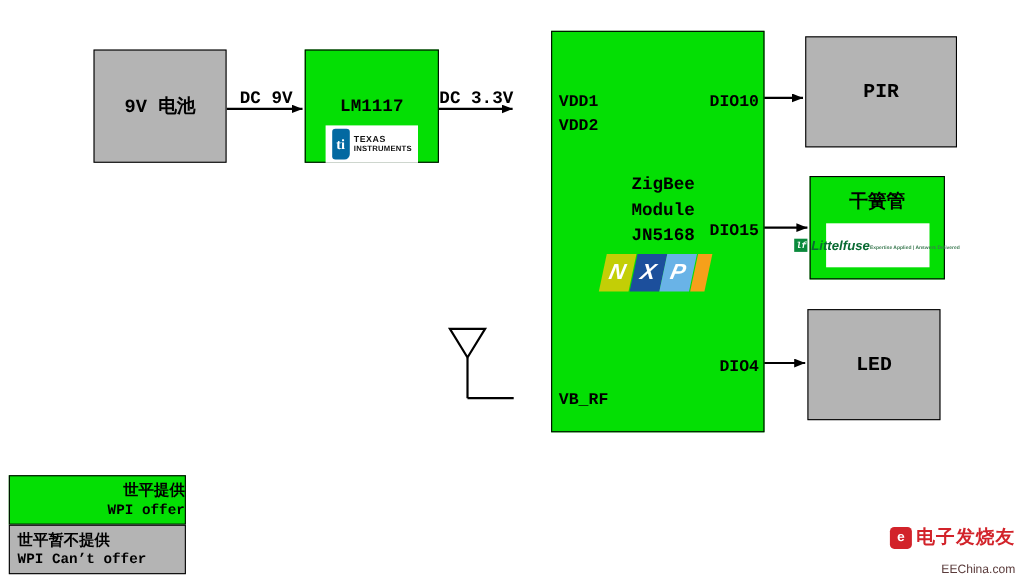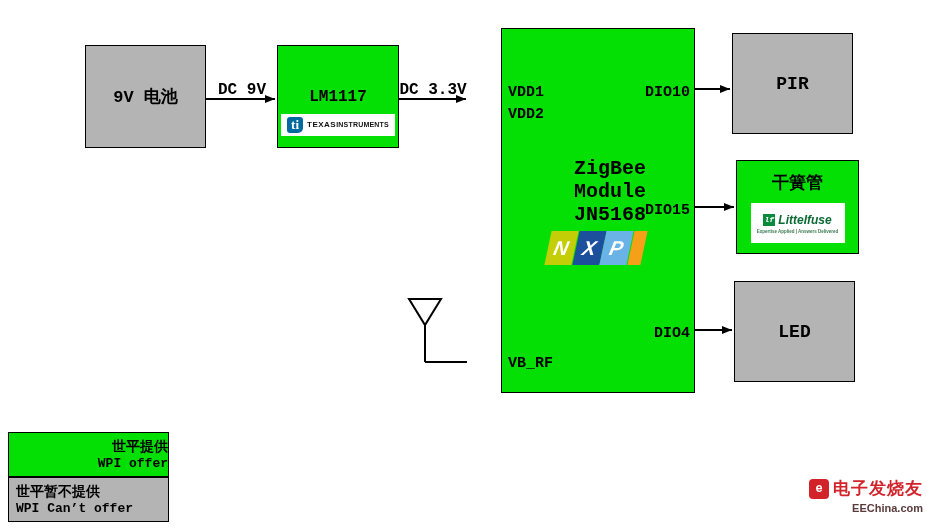--- a/index.html
+++ b/index.html
@@ -16,42 +16,42 @@
   .green{background:#04df04;}
   .gray{background:#b4b4b4;}
   .blk-label{font-weight:bold;}
   .pin{position:absolute;font-size:15px;font-weight:bold;white-space:nowrap;}
   .arrow-label{position:absolute;font-size:16px;font-weight:bold;text-align:center;white-space:nowrap;}
   
   .battery{left:85px;top:45px;width:121px;height:103px;font-size:17px;}
   
   .regulator{left:277px;top:45px;width:122px;height:103px;justify-content:flex-start;padding-top:42px;font-size:16px;}
   .ti-logo{margin-top:8px;background:#fff;display:flex;align-items:center;gap:4px;padding:3px 6px;border:0;}
-  .ti-mark{width:16px;height:16px;background:#0369a1;color:#fff;font-size:13px;font-weight:bold;
+  .ti-mark{width:16px;height:28px;background:#0369a1;color:#fff;font-size:13px;font-weight:bold;
     display:flex;align-items:center;justify-content:center;border-radius:3px 3px 5px 3px;
     font-family:"Liberation Serif","DejaVu Serif",serif;}
-  .ti-text{display:flex;flex-direction:row;line-height:1.05;color:#111;
+  .ti-text{display:flex;flex-direction:column;line-height:1.05;color:#111;
     font-family:"Liberation Sans","DejaVu Sans",sans-serif;}
   .ti-text .l1{font-size:8px;font-weight:bold;letter-spacing:.5px;}
   .ti-text .l2{font-size:7px;font-weight:bold;letter-spacing:.2px;}
   
   .zigbee{left:468px;top:28px;width:194px;height:365px;margin-left:33px;}
-  .zb-title{position:absolute;left:72px;top:128px;font-size:20px;font-weight:bold;line-height:23px;}
+  .zb-title{position:absolute;left:72px;top:128px;font-size:16px;font-weight:bold;line-height:23px;}
   .nxp-logo{position:absolute;left:46px;top:202px;width:96px;height:34px;display:flex;}
   .nxp-seg{flex:1;display:flex;align-items:center;justify-content:center;color:#fff;
     font-style:italic;font-weight:bold;font-size:20px;transform:skewX(-12deg);margin-right:1px;
     font-family:"Liberation Sans","DejaVu Sans",sans-serif;}
   .nxp-n{background:#c3ce06;}
   .nxp-x{background:#1c4f9c;}
   .nxp-p{background:#69b3e7;}
   .nxp-cap{width:13px;background:#f6a01a;transform:skewX(-12deg);}
   
-  .pir{left:732px;top:33px;width:121px;height:101px;font-size:18px;}
+  .pir{left:732px;top:33px;width:138px;height:101px;font-size:18px;}
   .reed{left:736px;top:160px;width:123px;height:94px;justify-content:flex-start;padding-top:10px;font-size:17px;}
-  .lf-logo{margin-top:9px;background:#fff;width:94px;height:40px;display:flex;flex-direction:column;
+  .lf-logo{margin-top:9px;background:#fff;width:94px;height:40px;display:flex;flex-direction:row;
     align-items:center;justify-content:center;}
   .lf-row{display:flex;align-items:center;gap:3px;}
   .lf-mark{width:12px;height:12px;background:#0a8a3c;color:#fff;font-size:8px;font-weight:bold;
     display:flex;align-items:center;justify-content:center;font-style:italic;}
   .lf-name{color:#0a6b33;font-size:12px;font-weight:bold;font-style:italic;
     font-family:"Liberation Sans","DejaVu Sans",sans-serif;}
   .lf-tag{font-size:4.5px;color:#3c7a52;margin-top:2px;
     font-family:"Liberation Sans","DejaVu Sans",sans-serif;white-space:nowrap;}
   .led{left:734px;top:281px;width:121px;height:101px;font-size:18px;}
   
@@ -59,21 +59,21 @@
   .legend-notoffer{left:8px;top:477px;width:161px;height:45px;align-items:flex-start;justify-content:center;padding-left:7px;}
   .legend-cn{font-size:14px;font-weight:bold;line-height:1.3;}
   .legend-en{font-size:13px;font-weight:bold;line-height:1.2;}
   
   .watermark{position:absolute;left:795px;top:477px;width:128px;display:flex;flex-direction:column;align-items:flex-end;}
   .wm-row{display:flex;align-items:center;gap:4px;}
   .wm-icon{width:20px;height:20px;background:#d2232a;color:#fff;border-radius:4px;
     display:flex;align-items:center;justify-content:center;font-size:12px;font-weight:bold;}
   .wm-brand{color:#d2232a;font-size:17px;font-weight:bold;letter-spacing:1px;
     font-family:"Liberation Sans","DejaVu Sans",sans-serif;}
-  .wm-site{color:#5a3b3b;font-size:11px;font-weight:bold;margin-top:2px;
+  .wm-site{color:#5a3b3b;font-size:11px;font-weight:normal;margin-top:12px;
     font-family:"Liberation Sans","DejaVu Sans",sans-serif;}
 </style>
 </head>
 <body>
 
 <div class="canvas">
 
   <svg class="wires" width="927" height="530" viewBox="0 0 927 530">
     <defs>
       <marker id="arrow" markerUnits="userSpaceOnUse" markerWidth="12" markerHeight="10" refX="10" refY="4" orient="auto">

